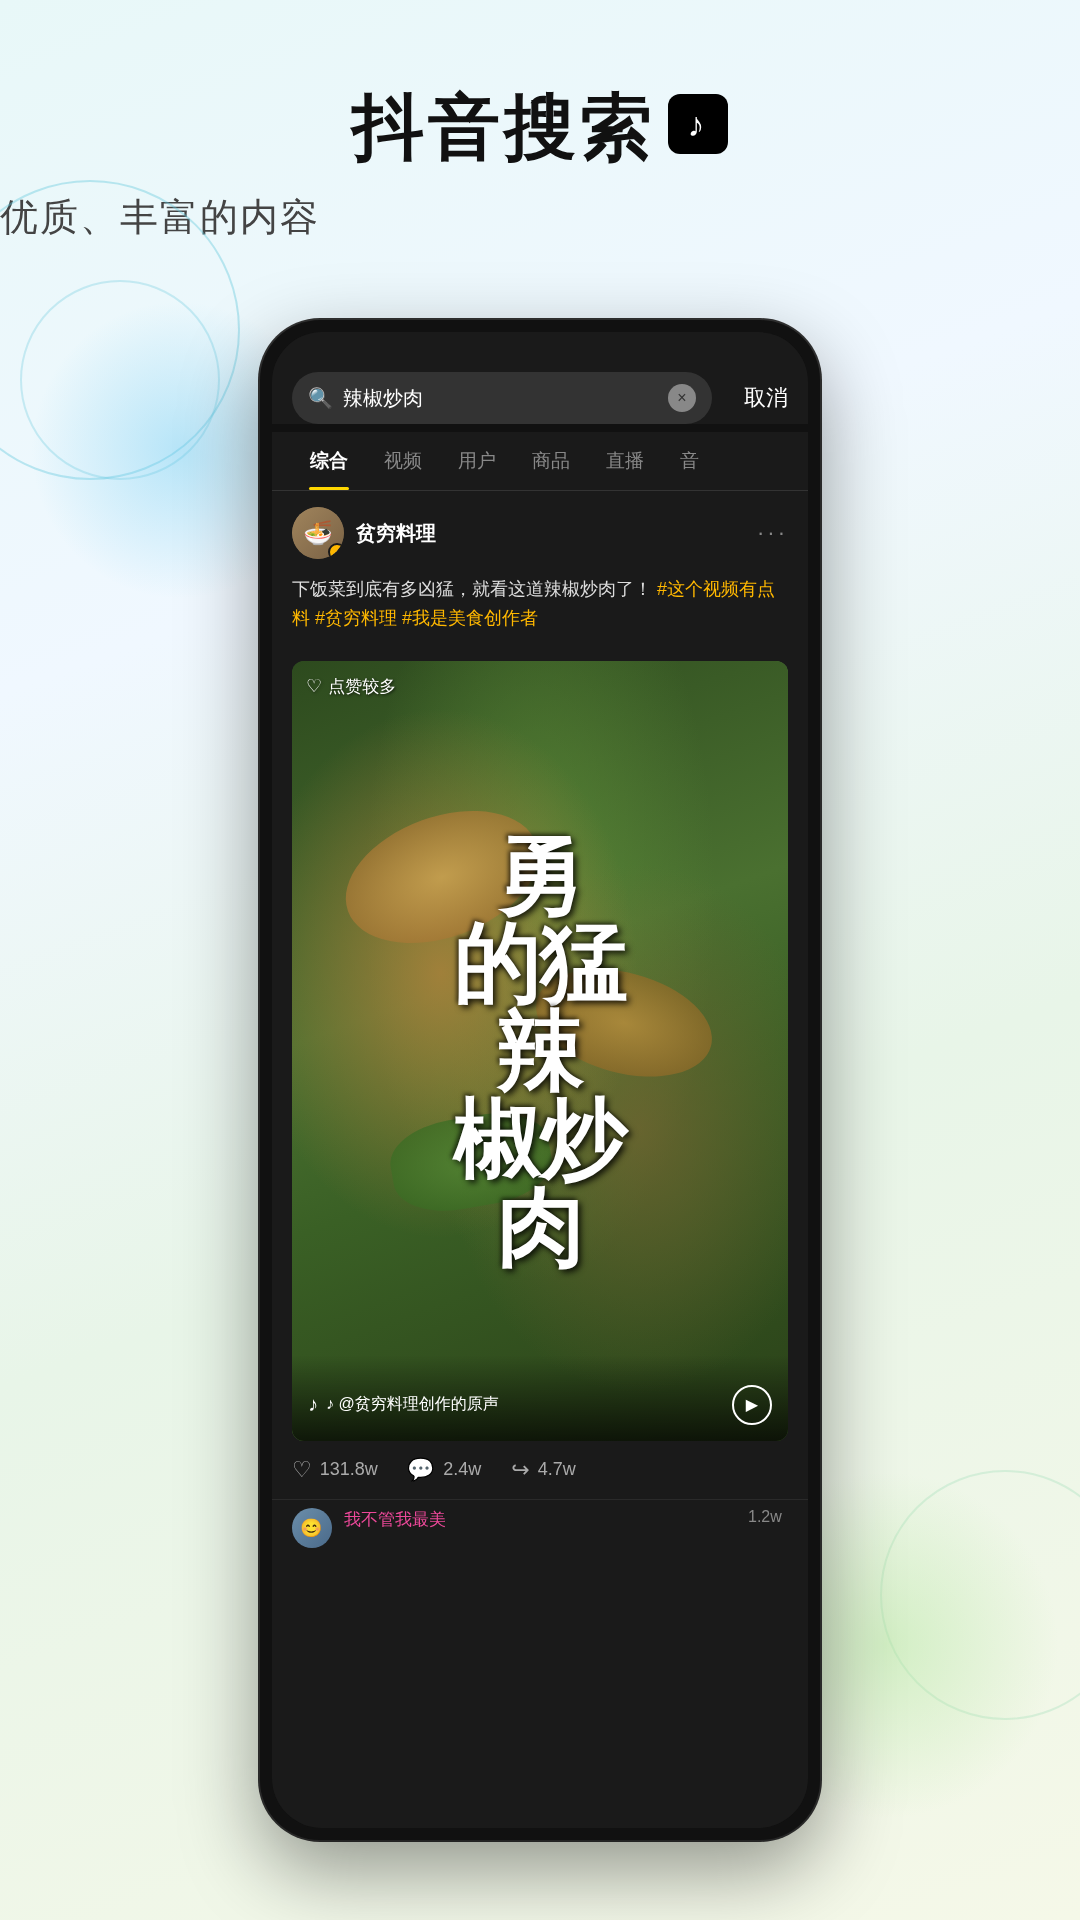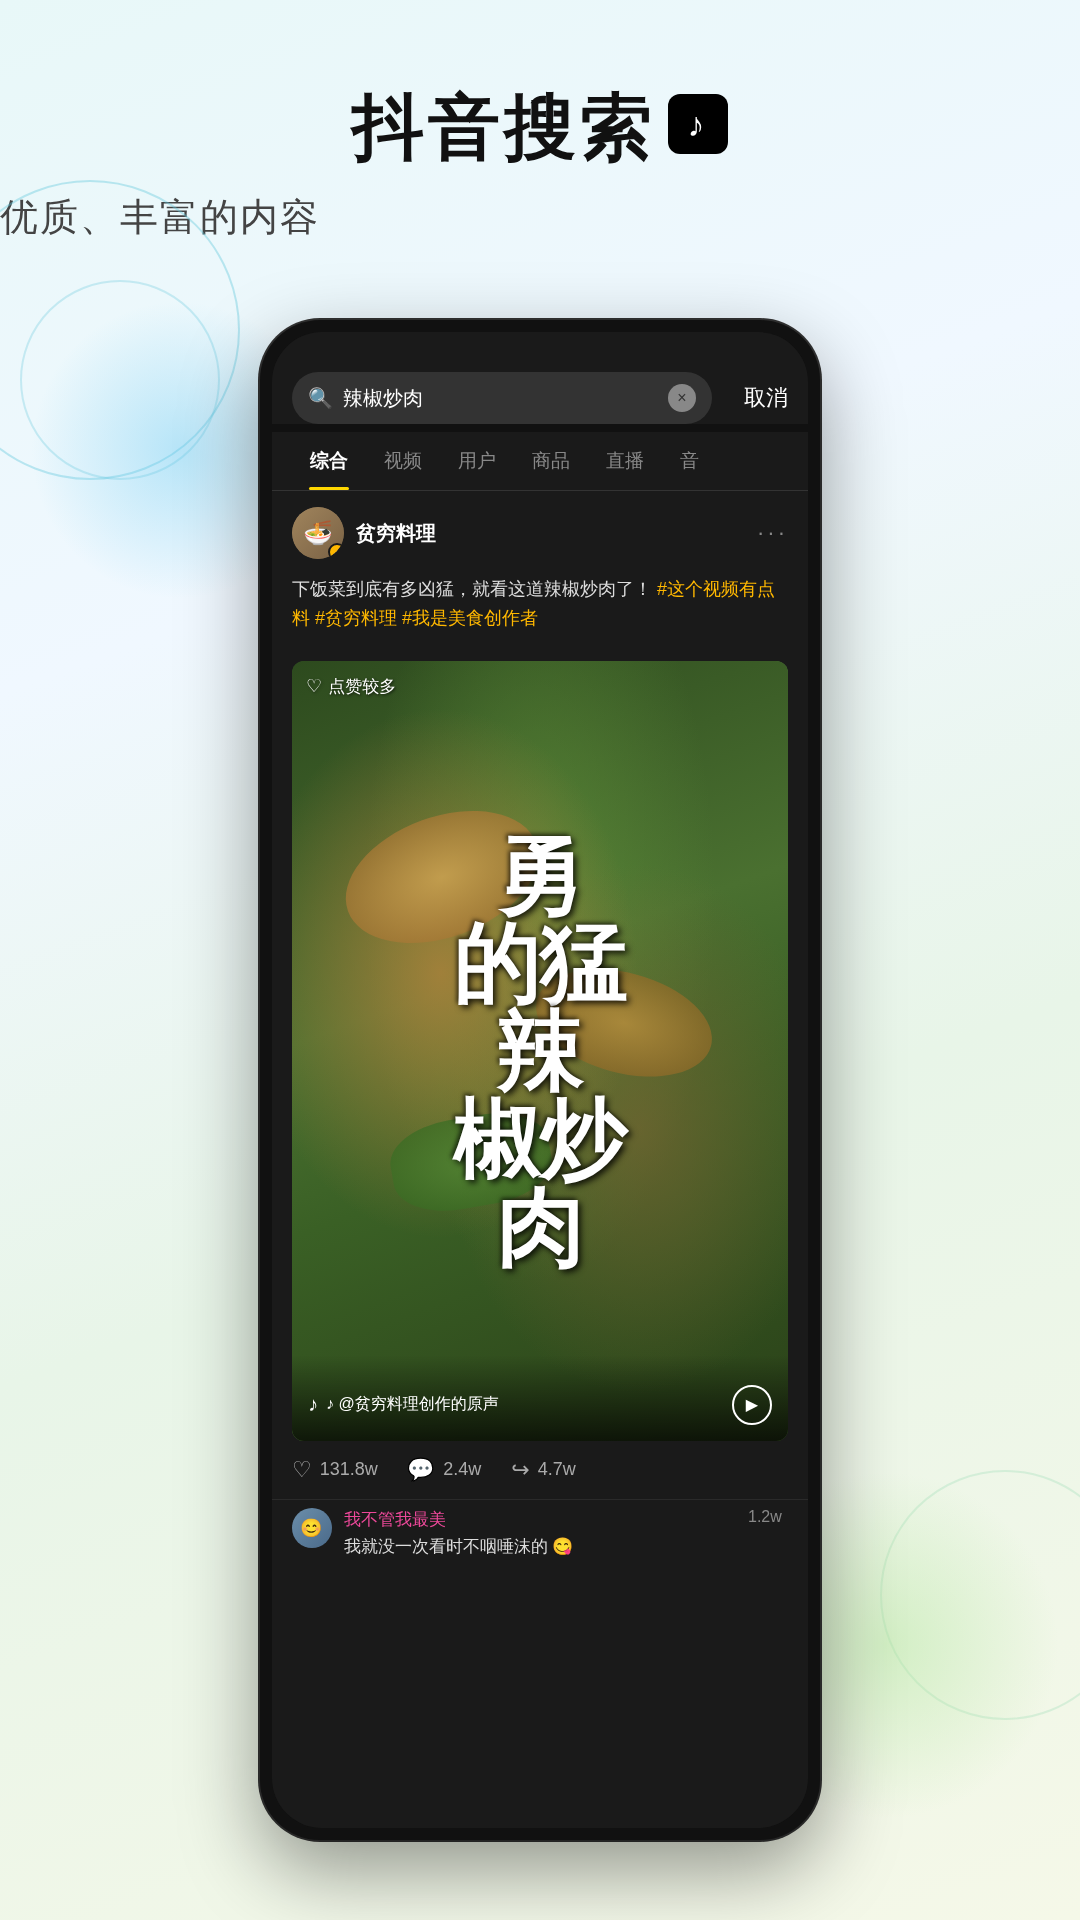--- a/index.html
+++ b/index.html
@@ -560,21 +560,20 @@
           <div class="stat-item">
             <span class="stat-icon">↪</span>
             <span>4.7w</span>
           </div>
         </div>
 
         <div class="comment-preview">
           <div class="commenter-avatar">😊</div>
           <div class="comment-content">
             <div class="commenter-name">我不管我最美</div>
-            <div class="comment-text">我就没一次看时不咽唾沫的 😋</div>
           </div>
           <div class="comment-likes">1.2w</div>
         </div>
 
       </div>
     </div>
   </div>
 </div>
 
 </body></html>

